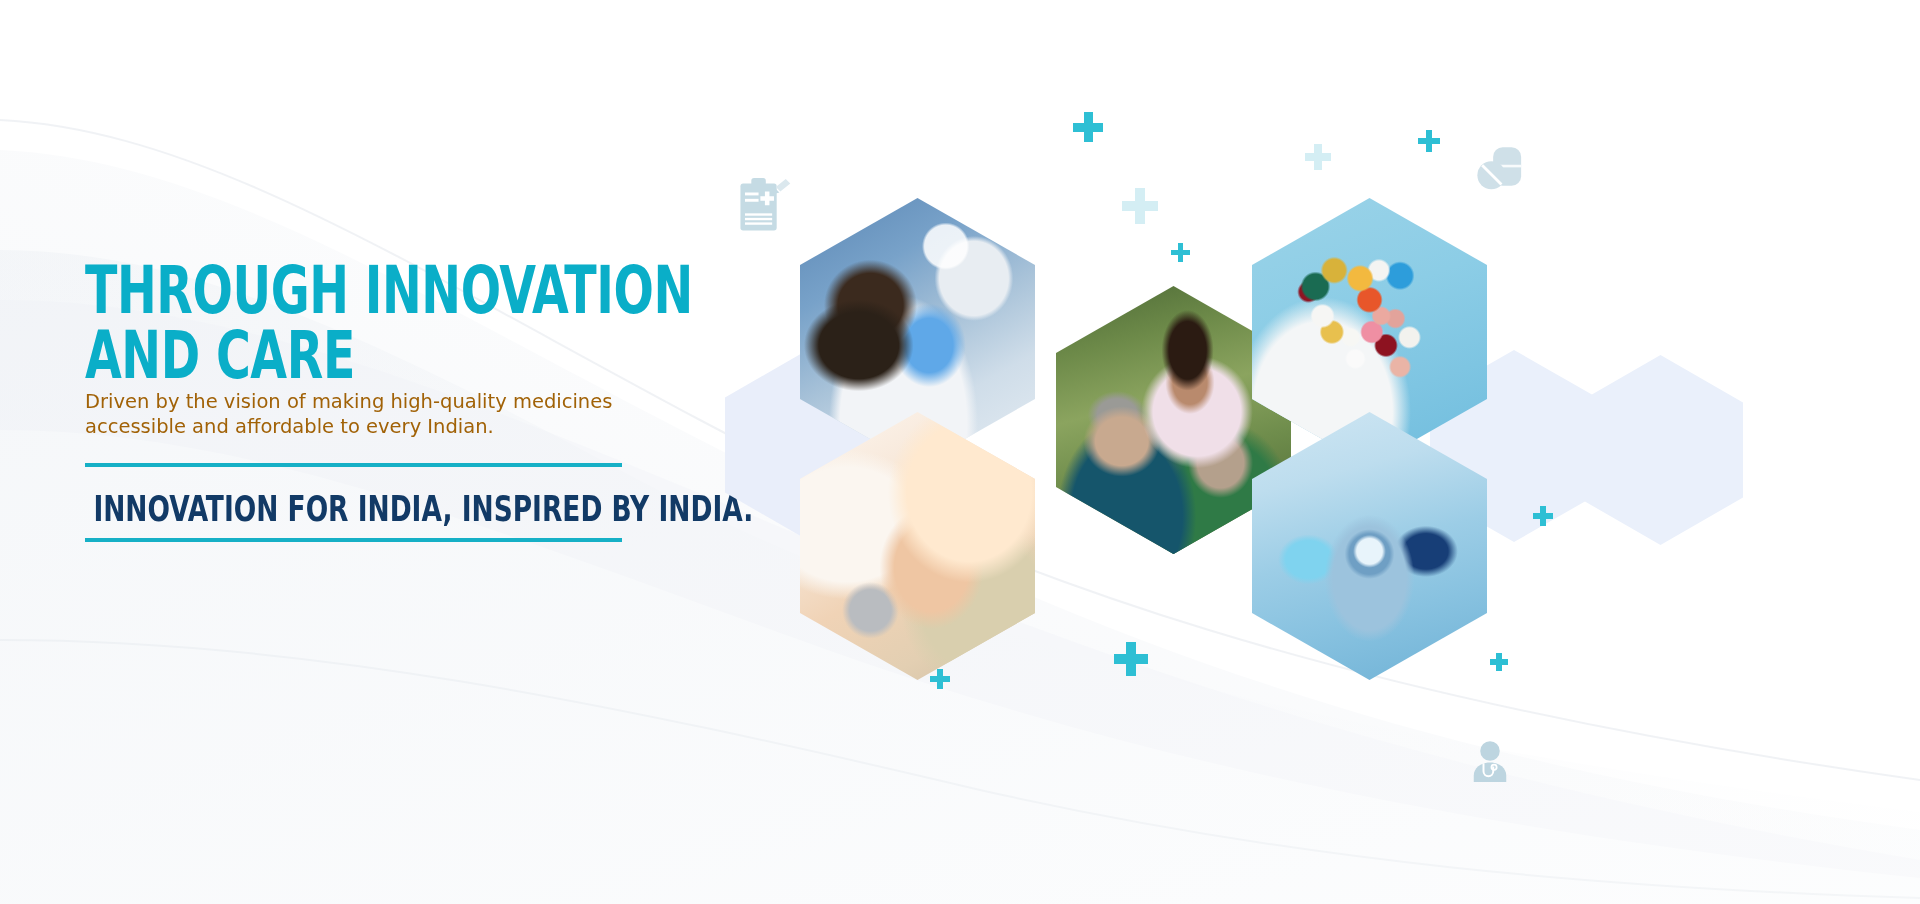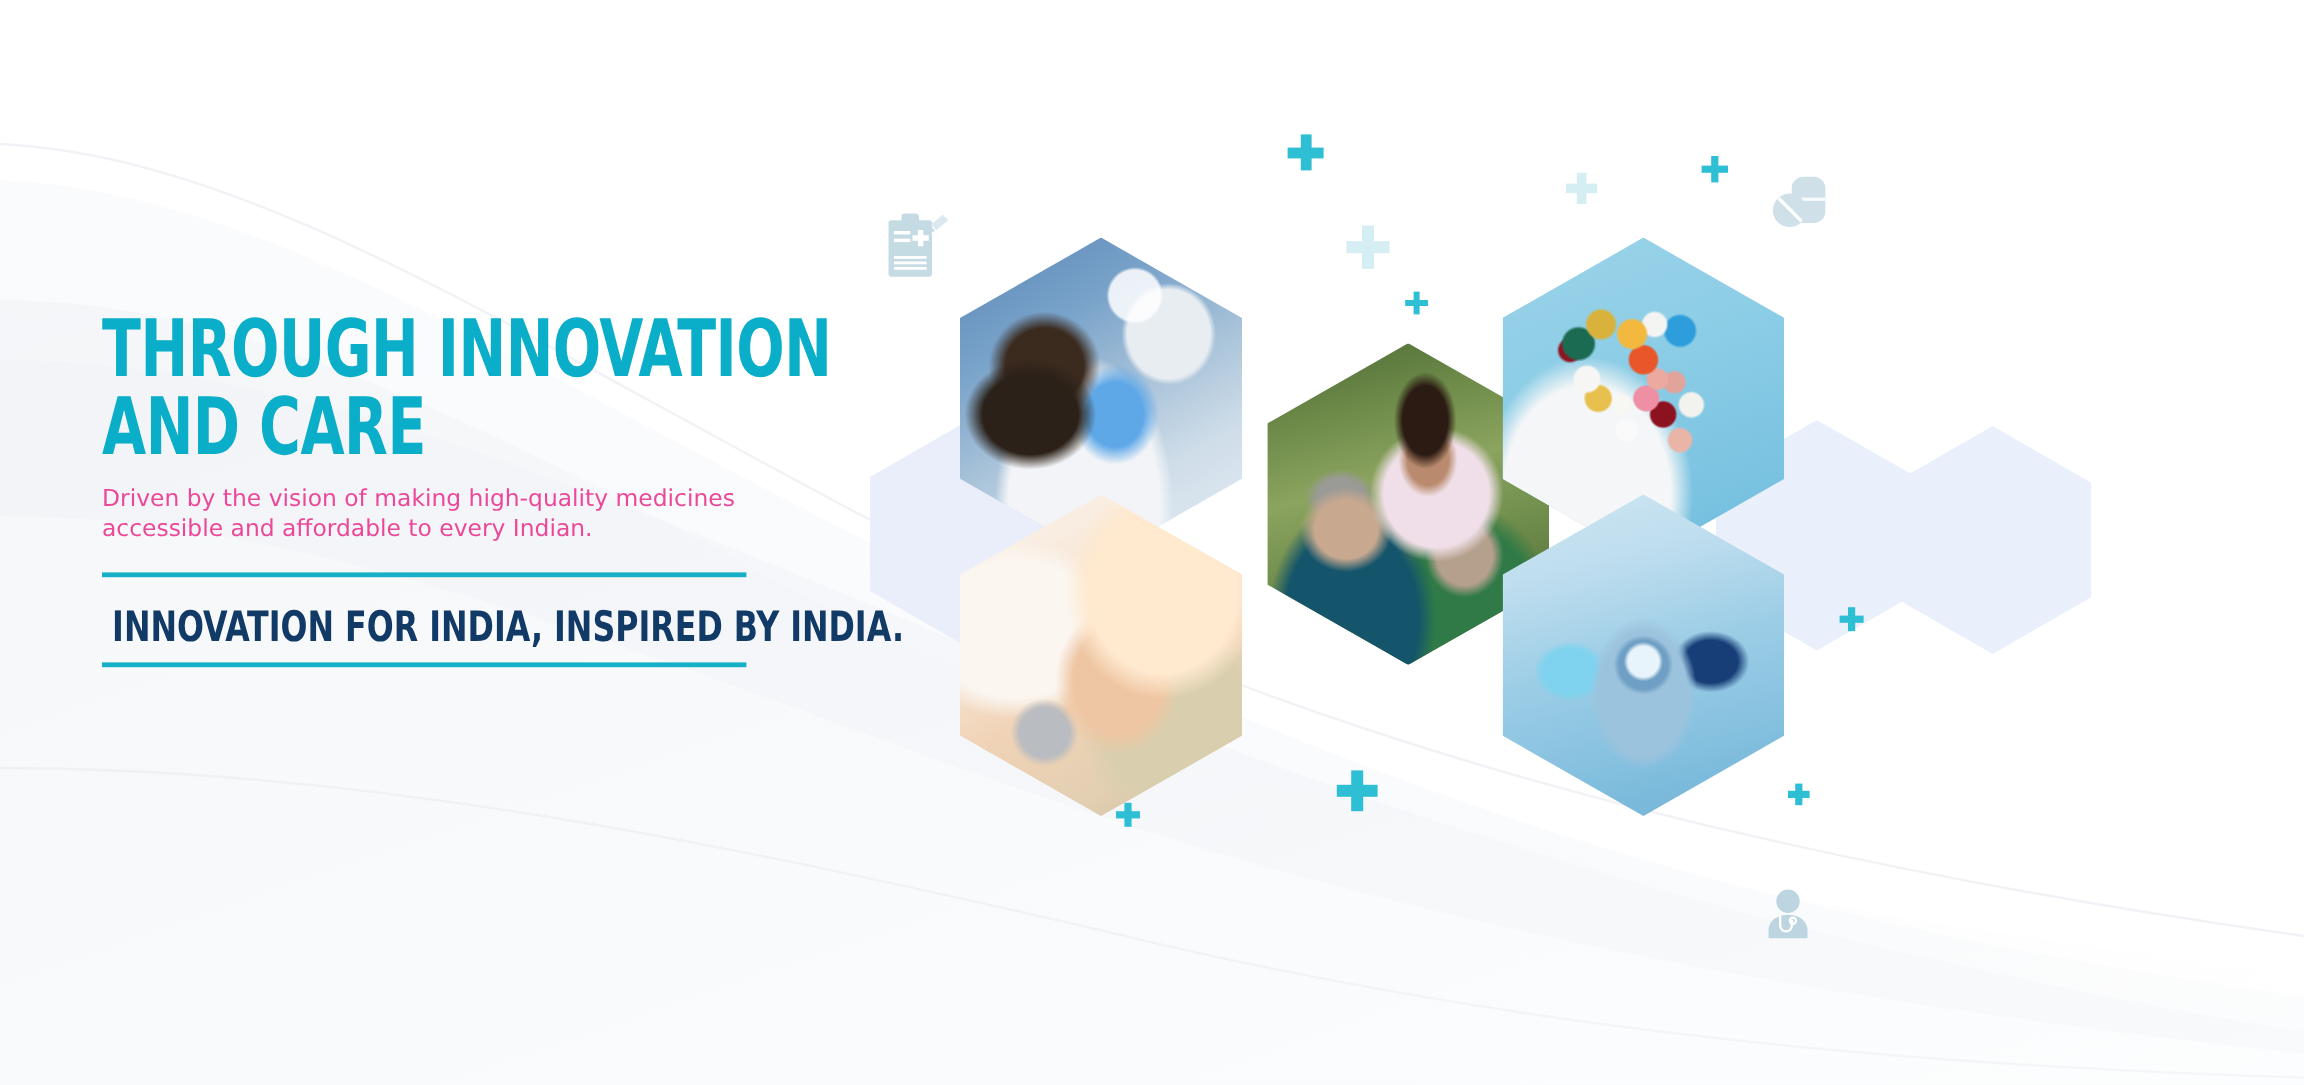--- a/index.html
+++ b/index.html
@@ -46,25 +46,24 @@
     color:#0aaec8;
     line-height:0.99;
     letter-spacing:-0.5px;
     transform:scaleX(0.80);
     transform-origin:left center;
     white-space:nowrap;
     margin-top:12px;
   }
   .headline-bold .ln2{ display:block; }
   .subtext{
-    margin-top:14px;
     font-family:"DejaVu Sans", sans-serif;
     font-size:19.5px;
     font-weight:400;
-    color:#ec4899;
+    color:#a16207;
     line-height:1.30;
     width:560px;
   }
   .tagline-wrap{
     margin-top:24px;
     width:537px;
     border-top:4px solid #16b0c6;
     border-bottom:4px solid #16b0c6;
     padding:22px 0 9px 0;
   }

